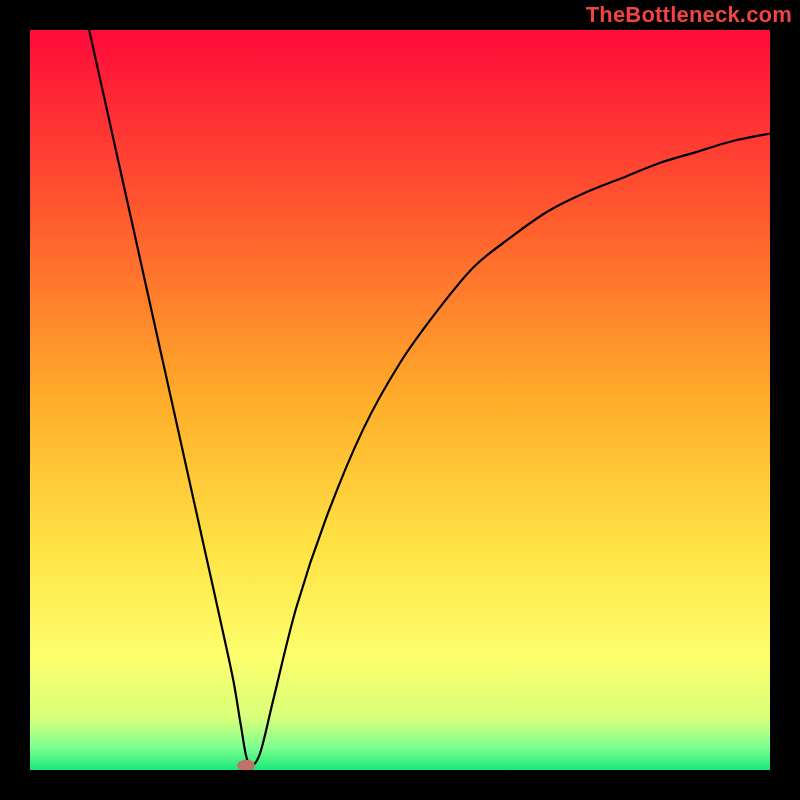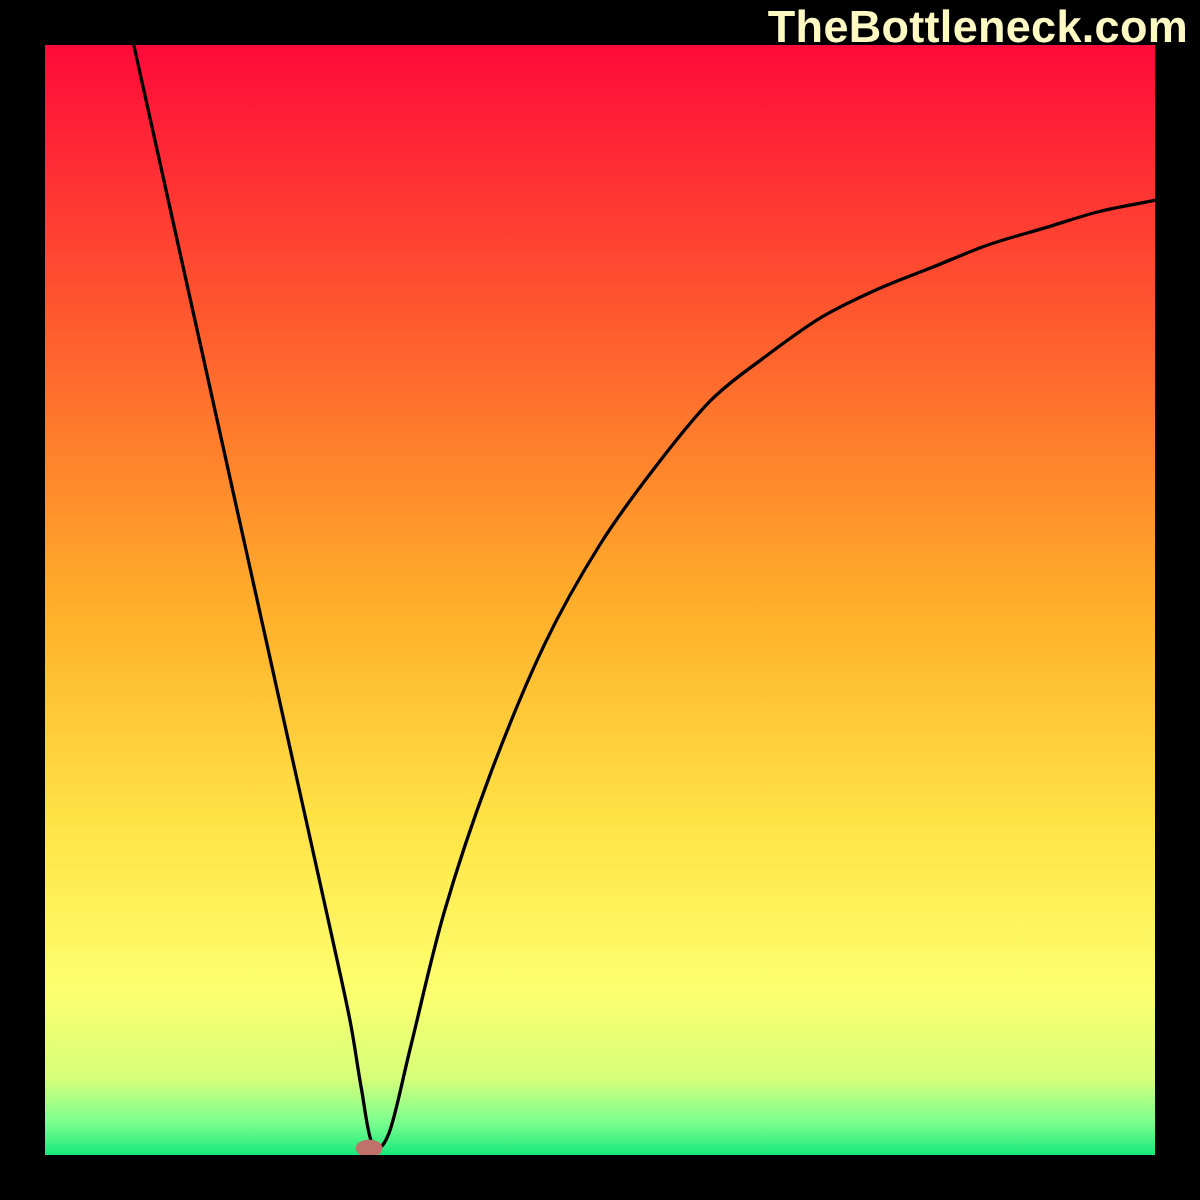--- a/index.html
+++ b/index.html
@@ -13,22 +13,22 @@
   .stage {
     position: relative;
     width: 800px;
     height: 800px;
     background: #000;
   }
   .watermark {
     position: absolute;
     top: 2px;
     right: 8px;
-    color: #fef9c3;
-    font-size: 30px;
+    color: #ef4444;
+    font-size: 22px;
     font-weight: 600;
     letter-spacing: 0.2px;
     z-index: 5;
     user-select: none;
   }
   .plot-outer {
     position: absolute;
     left: 30px;
     top: 30px;
     width: 740px;

